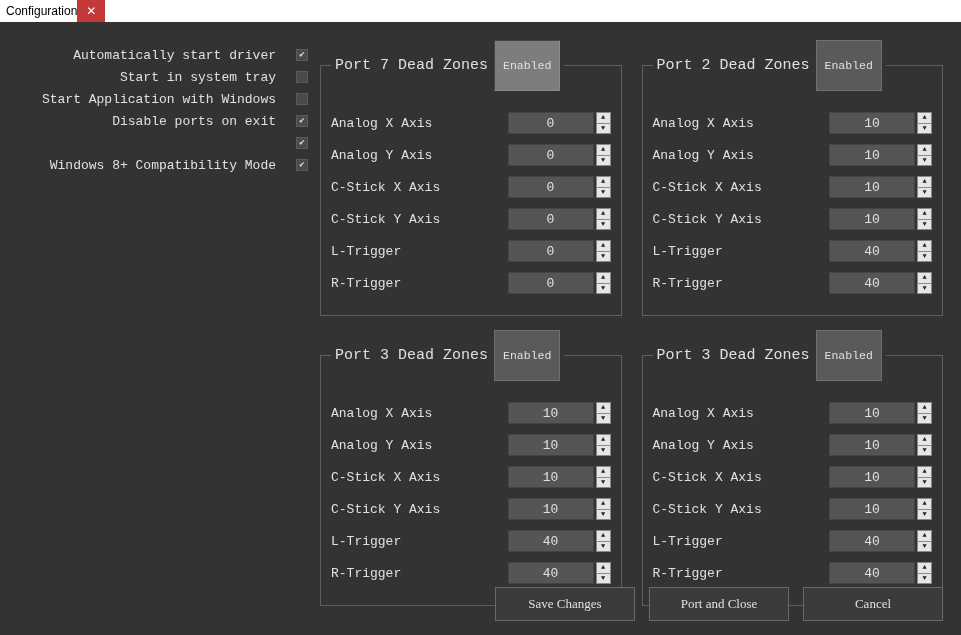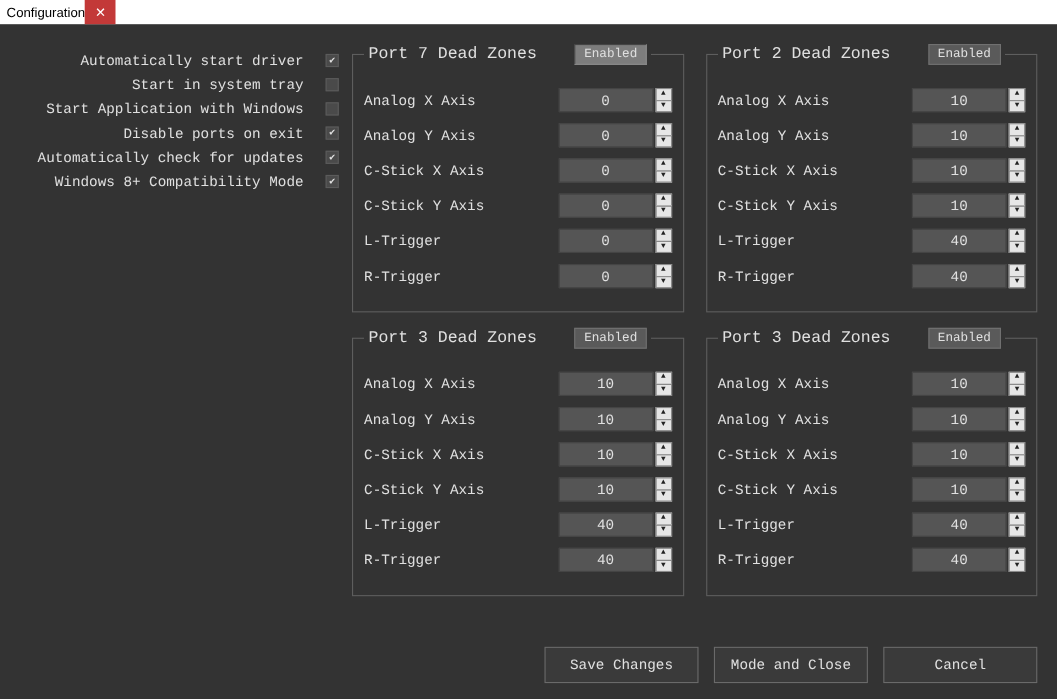--- a/index.html
+++ b/index.html
@@ -88,25 +88,24 @@
     font-size: 15px;
     color: #e0e0e0;
     display: flex;
     align-items: center;
     gap: 6px;
   }
   .enabled-btn {
     border: 1px solid #707070;
     background: #5a5a5a;
     color: #e0e0e0;
-    padding: 2px 8px;
+    padding: 18px 8px;
     font-family: inherit;
     font-size: 11.5px;
     cursor: pointer;
-    margin-left: 28px;
   }
   .enabled-btn.pressed {
     background: #7d7d7d;
     border-top-color: #444;
     border-left-color: #444;
     border-bottom-color: #8a8a8a;
     border-right-color: #8a8a8a;
   }
   .axis-row {
     display: flex;
@@ -160,21 +159,21 @@
     bottom: 14px;
     right: 18px;
     display: flex;
     gap: 14px;
   }
   .footer button {
     border: 1px solid #6a6a6a;
     background: #3a3a3a;
     color: #e0e0e0;
     padding: 8px 0;
-    font-family: Liberation Mono, monospace;
+    font-family: Liberation Serif, serif;
     font-size: 13px;
     cursor: pointer;
     width: 140px;
     text-align: center;
   }
 </style>
 </head>
 <body>
 
 <div class="titlebar">
@@ -194,21 +193,20 @@
       </div>
       <div class="option-row">
         <label>Start Application with Windows</label>
         <span class="checkbox"></span>
       </div>
       <div class="option-row">
         <label>Disable ports on exit</label>
         <span class="checkbox">✔</span>
       </div>
       <div class="option-row">
-        <label>Automatically check for updates</label>
         <span class="checkbox">✔</span>
       </div>
       <div class="option-row">
         <label>Windows 8+ Compatibility Mode</label>
         <span class="checkbox">✔</span>
       </div>
     </div>
   <div class="ports">
     <div class="port-grid" id="port-grid">
         <fieldset class="port">
@@ -474,15 +472,15 @@
               </div>
             </div>
           </div>
         </fieldset>
       </div>
   </div>
 </div>
 
 <div class="footer">
   <button>Save Changes</button>
-  <button>Mode and Close</button>
+  <button>Port and Close</button>
   <button>Cancel</button>
 </div>
 
 </body></html>

